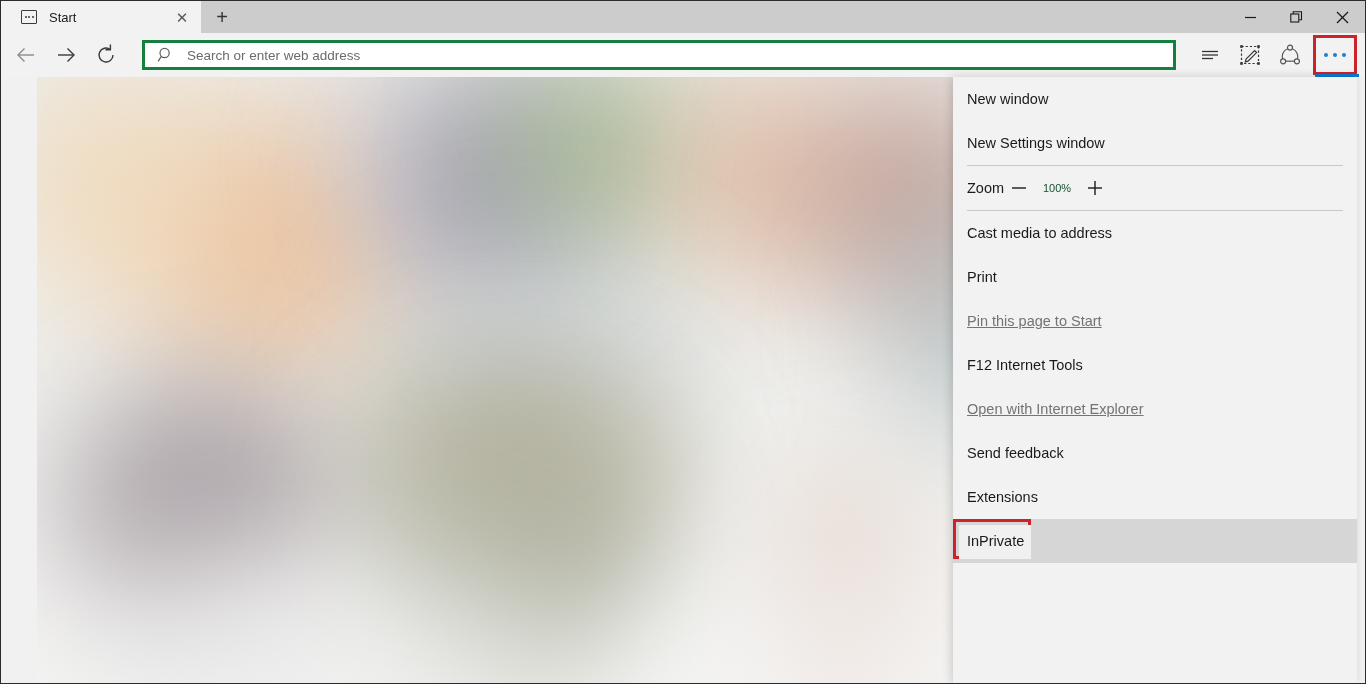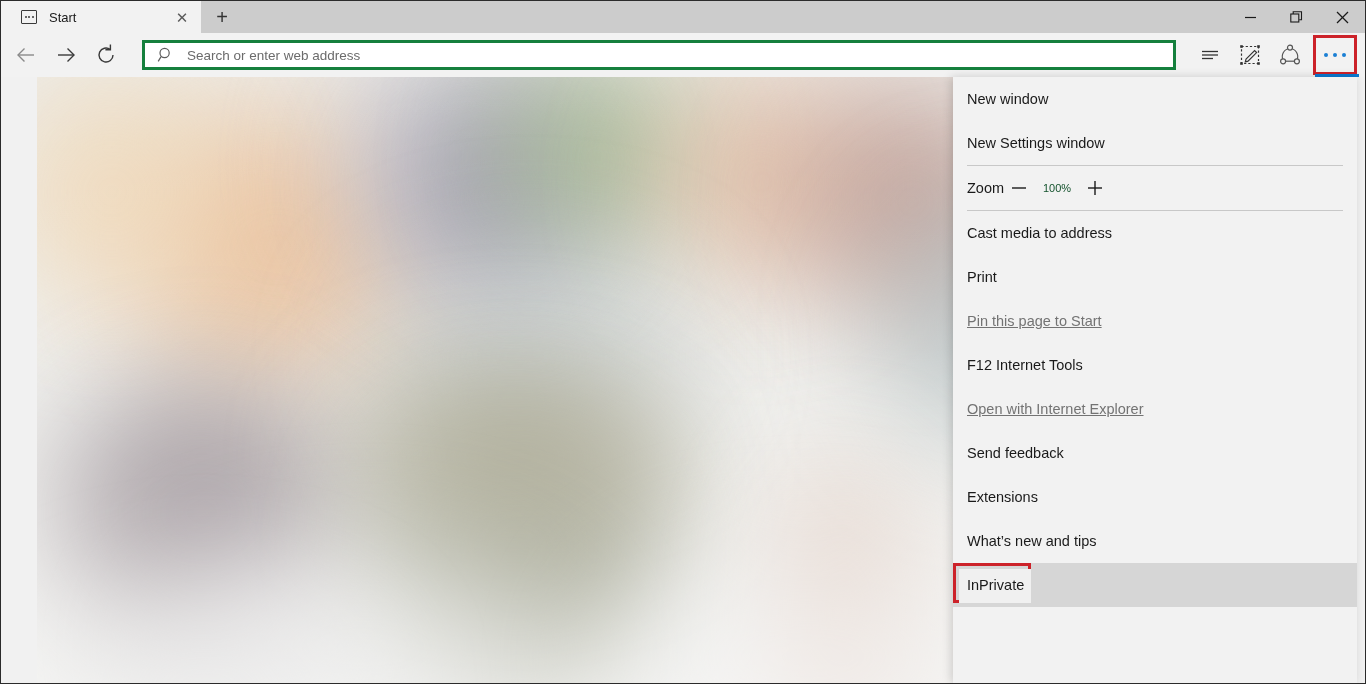--- a/index.html
+++ b/index.html
@@ -380,23 +380,20 @@
       </div>
       <div class="menu-item disabled">
         <span class="menu-label">Open with Internet Explorer</span>
       </div>
       <div class="menu-item">
         <span class="menu-label">Send feedback</span>
       </div>
       <div class="menu-item">
         <span class="menu-label">Extensions</span>
       </div>
-      <div class="menu-item">
-        <span class="menu-label">What’s new and tips</span>
-      </div>
       <div class="menu-item highlighted">
         <div class="redbox" id="settings-redbox">
           <div id="settings-redbox-inner"></div>
         </div>
         <span class="menu-label">InPrivate</span>
       </div>
     </div>
 
 </div>
 

